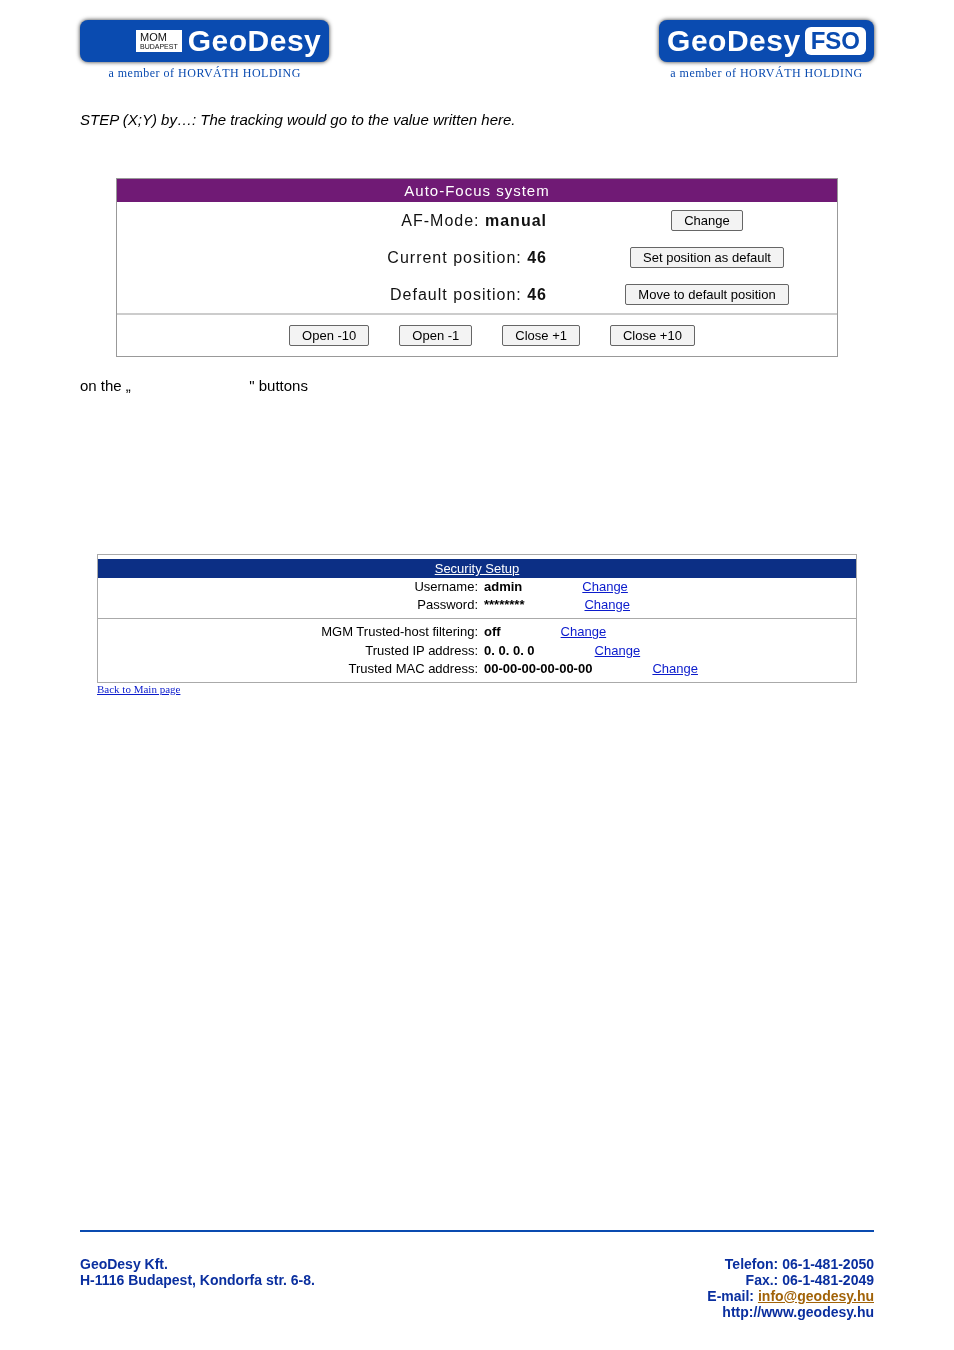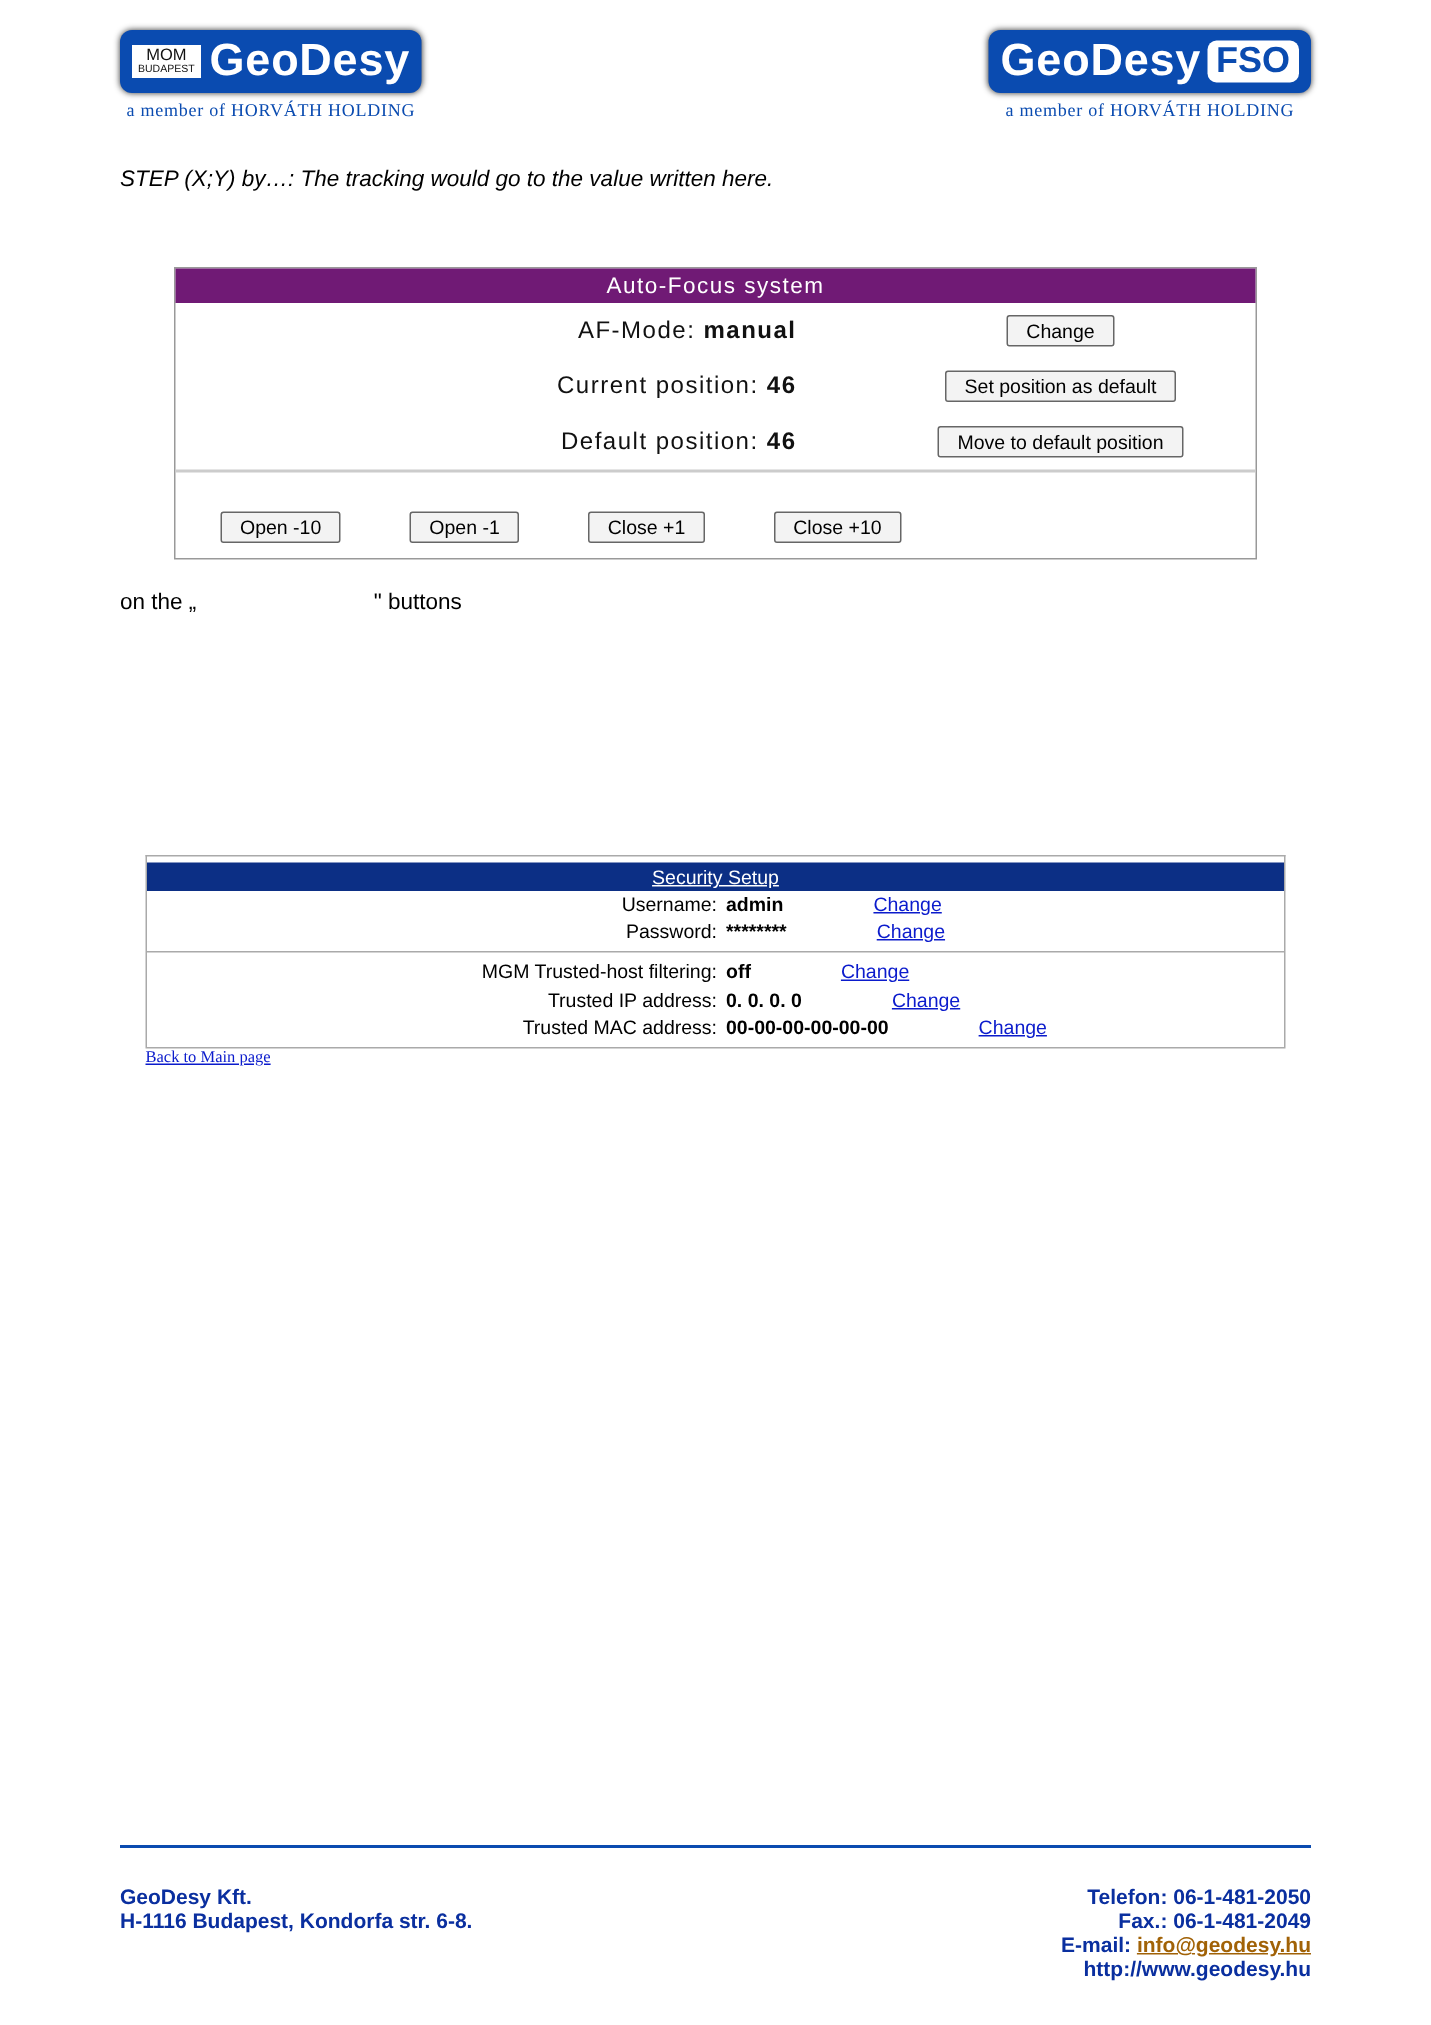--- a/index.html
+++ b/index.html
@@ -35,22 +35,23 @@
     align-items: center;
     box-shadow: 0 0 4px #333;
   }
   .logo-badge {
     background: #fff;
     color: #111;
     font-size: 11px;
     padding: 2px 4px;
     margin-right: 6px;
     border-radius: 0;
-    text-align: center;
+    text-align: left;
     line-height: 1.05;
+    margin-left: 48px;
   }
   .logo-text {
     color: #fff;
     font-size: 30px;
     font-weight: bold;
     letter-spacing: 0.5px;
   }
   .logo-tag {
     font-size: 12px;
     color: #0a4bb0;
@@ -73,21 +74,20 @@
     text-align: center;
     font-family: "Verdana", "Arial", sans-serif;
     font-size: 15px;
     padding: 3px 0;
     letter-spacing: 1px;
   }
   .af-row {
     display: flex;
     align-items: center;
     padding: 8px 10px 8px 0;
-    gap: 16px;
   }
   .af-label-col {
     flex: 1;
     text-align: right;
     padding-right: 40px;
     font-family: "Verdana","Arial",sans-serif;
     font-size: 16px;
     color:#111;
     letter-spacing:1px;
   }
@@ -103,22 +103,23 @@
     padding: 2px 12px;
     font-family: "Tahoma", Arial, sans-serif;
     font-size: 13px;
     border-radius: 2px;
     cursor: pointer;
     white-space: nowrap;
   }
   .hr { height:2px; background:#ccc; margin:0; }
   .step-row {
     display: flex;
-    gap: 46px;
-    padding: 26px 0 10px 30px;
+    gap: 30px;
+    padding: 10px 0 10px 30px;
+    justify-content: center;
   }
   .sec-panel {
     margin: 160px auto 0;
     width: 760px;
   }
   .sec-title {
     background: #0c2f85;
     color: #fff;
     text-align: center;
     font-family: "Tahoma","Arial",sans-serif;

